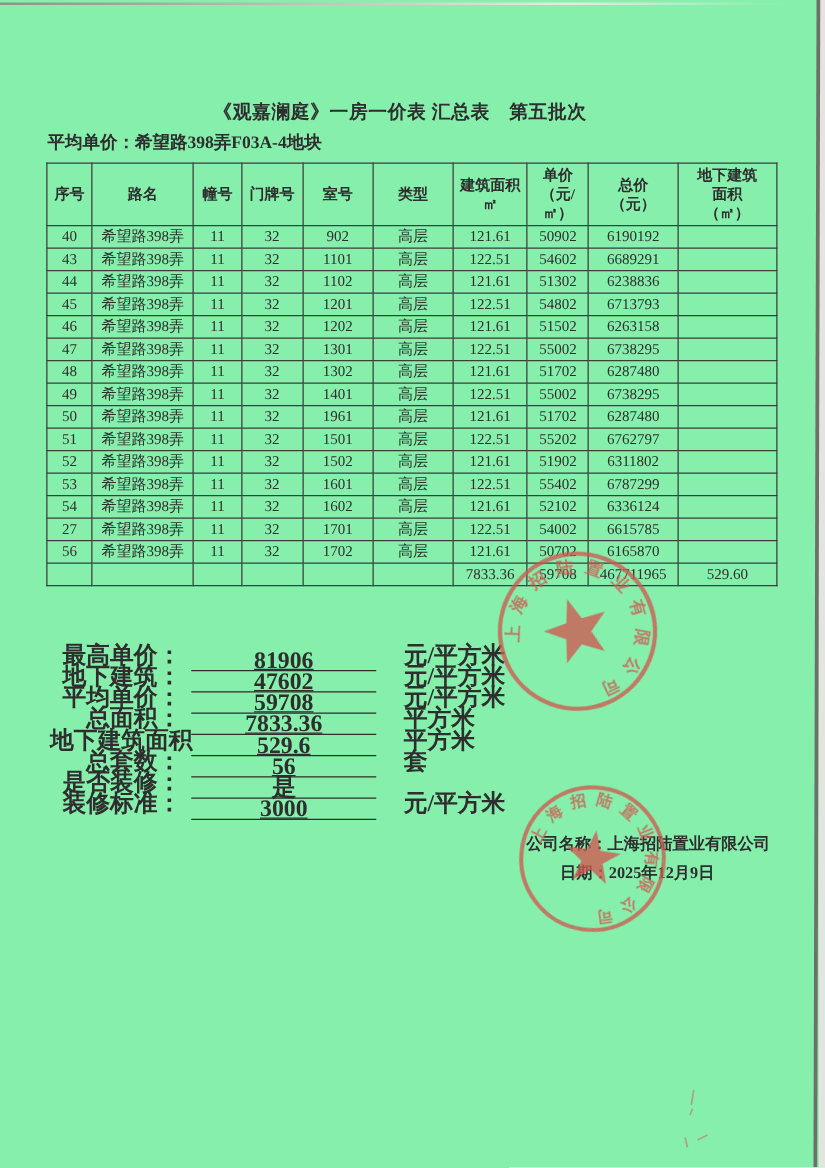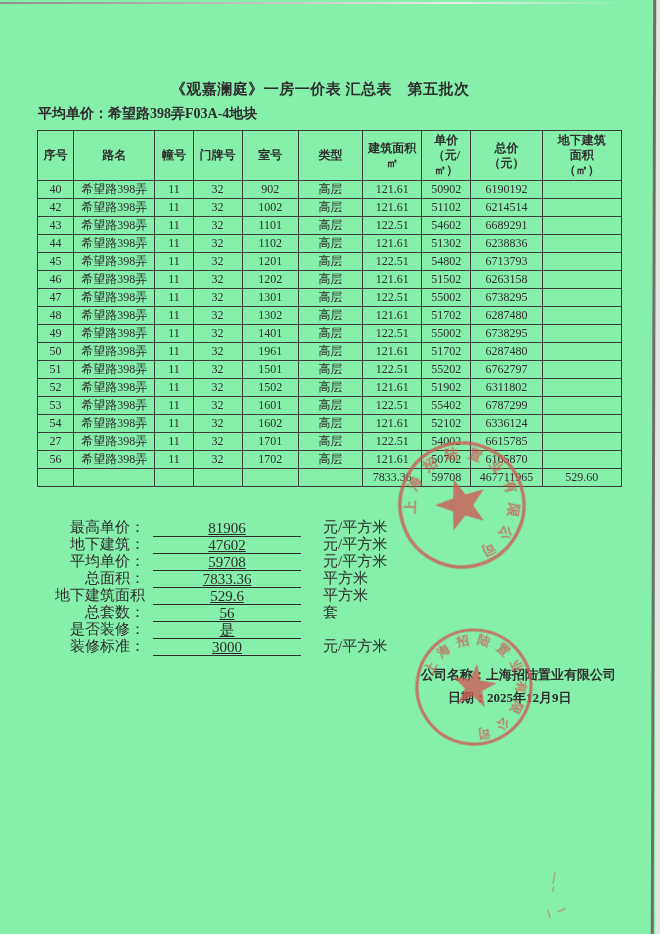--- a/index.html
+++ b/index.html
@@ -39,21 +39,21 @@
     border:1px solid #3d3d3d; text-align:center; padding:0;
     overflow:hidden;
   }
   table.price thead th {
     height:50px; font-weight:700; line-height:1.25;
     white-space:pre-line; font-size:12px; vertical-align:middle;
   }
   table.price tbody td {
     height:17px; line-height:17px; font-weight:400;
   }
-  .summary { position:absolute; top:520px; left:40px; font-size:15px; font-weight:400; }
+  .summary { position:absolute; top:520px; left:40px; font-size:19px; font-weight:700; }
   .summary-row { display:flex; align-items:flex-end; height:17px; }
   .summary-label { width:105px; text-align:right; white-space:nowrap; }
   .summary-line {
     width:148px; margin-left:8px; border-bottom:1.2px solid #2e2e2e;
     text-align:center; line-height:15px; height:16px;
   }
   .summary-value { text-decoration:underline; }
   .summary-unit { margin-left:22px; width:90px; text-align:left; white-space:nowrap; }
   .doc-footer { position:absolute; top:666px; left:421px; font-size:13px; font-weight:600; }
   .doc-footer .date-line { margin-left:27px; margin-top:5px; }
@@ -116,32 +116,20 @@
           <td>11</td>
           <td>32</td>
           <td>902</td>
           <td>高层</td>
           <td>121.61</td>
           <td>50902</td>
           <td>6190192</td>
           <td></td>
         </tr>
         <tr>
-          <td>42</td>
-          <td>希望路398弄</td>
-          <td>11</td>
-          <td>32</td>
-          <td>1002</td>
-          <td>高层</td>
-          <td>121.61</td>
-          <td>51102</td>
-          <td>6214514</td>
-          <td></td>
-        </tr>
-        <tr>
           <td>43</td>
           <td>希望路398弄</td>
           <td>11</td>
           <td>32</td>
           <td>1101</td>
           <td>高层</td>
           <td>122.51</td>
           <td>54602</td>
           <td>6689291</td>
           <td></td>

